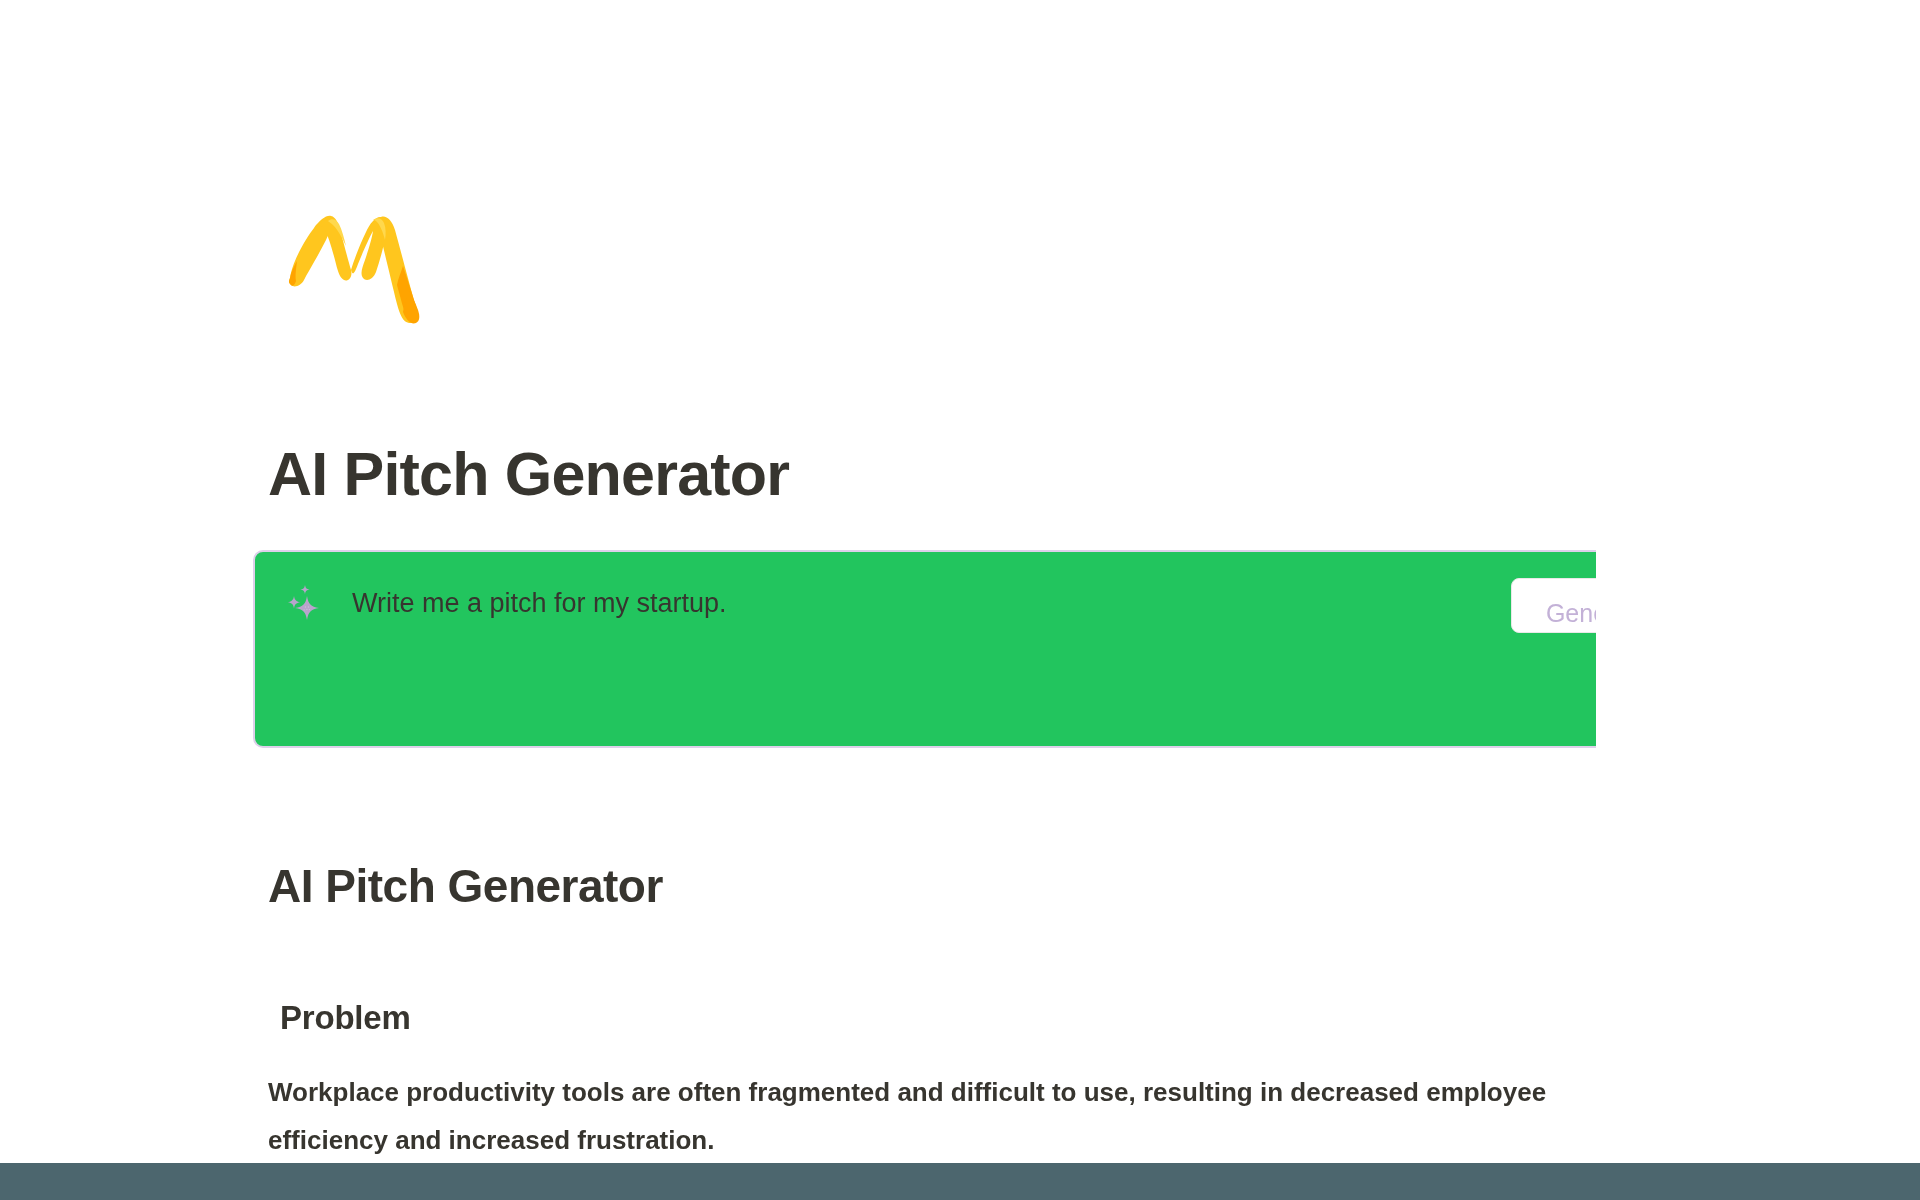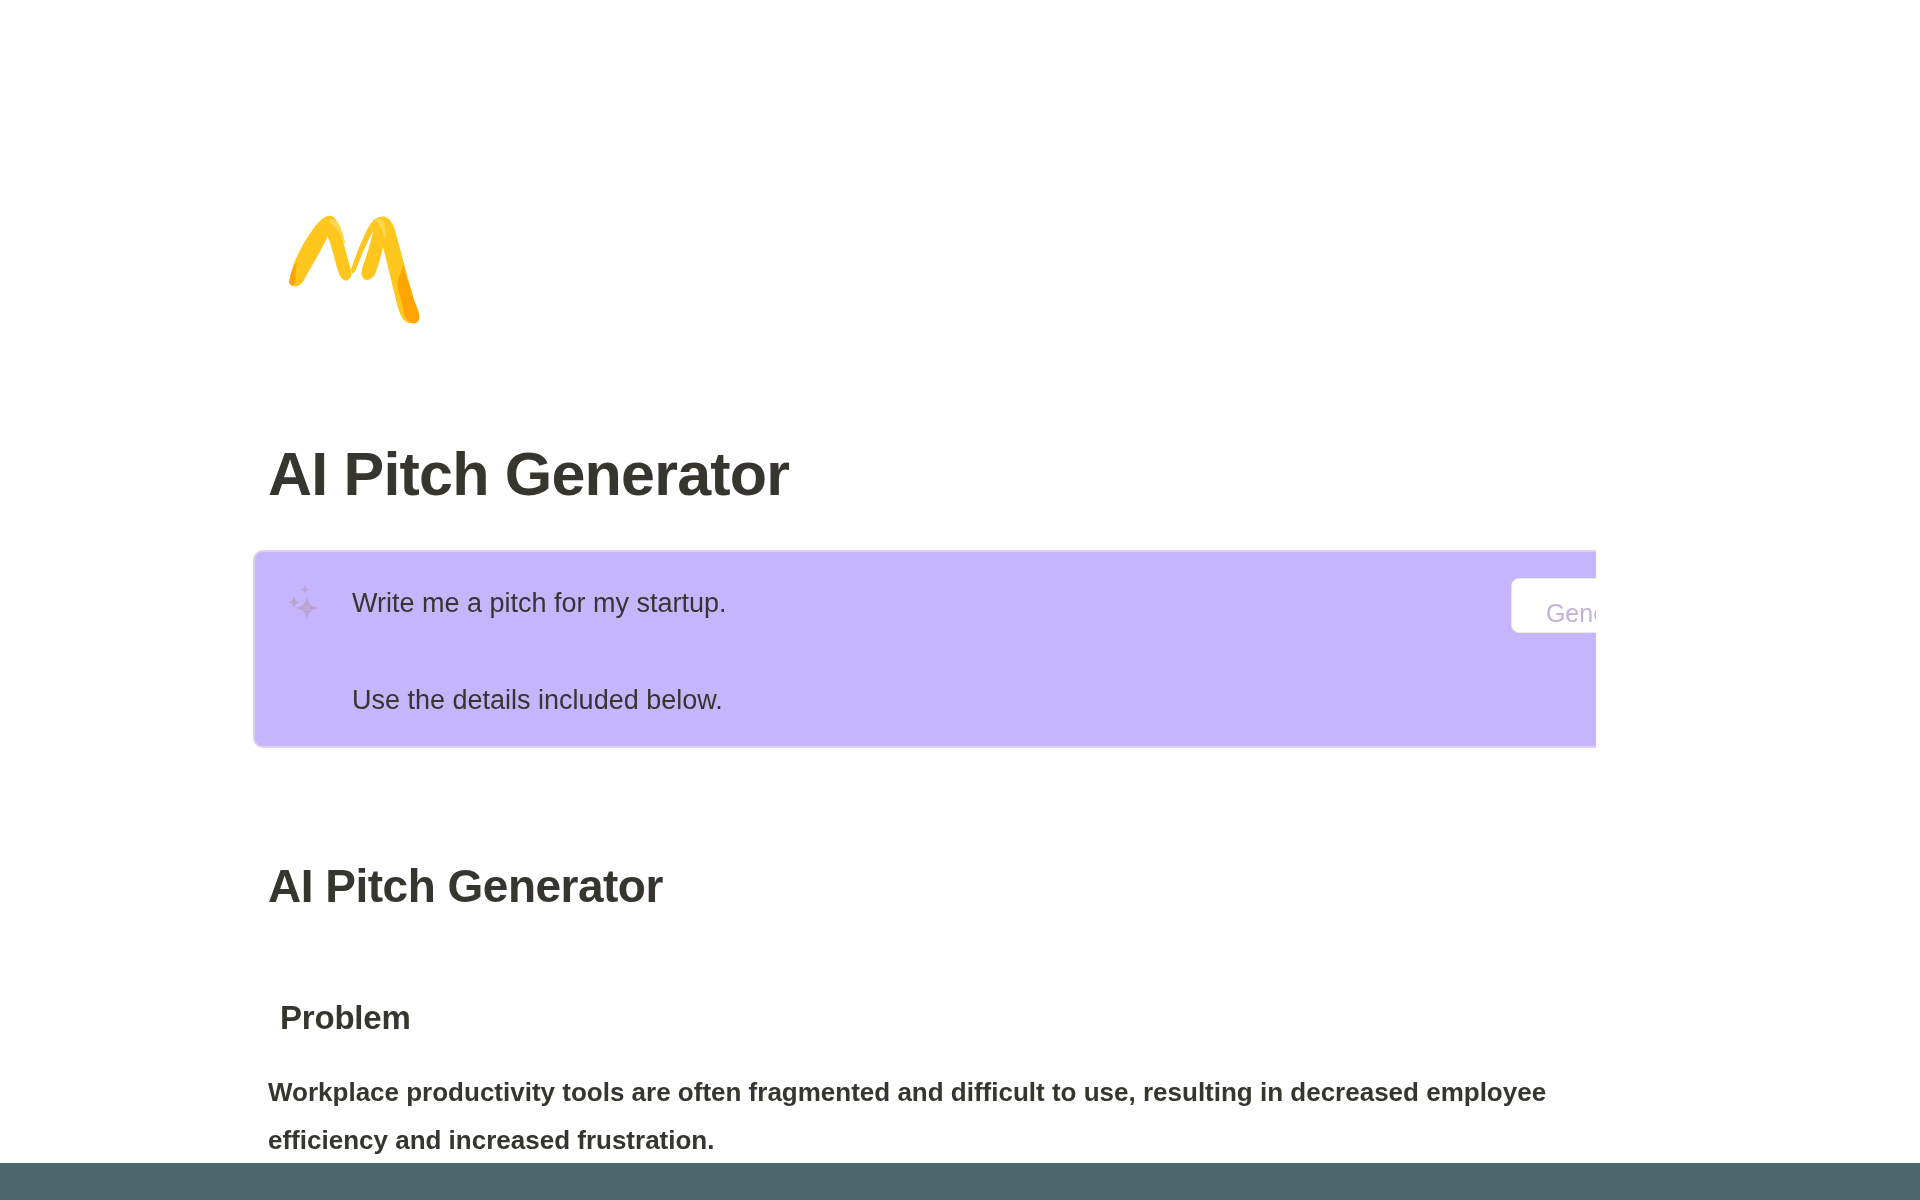--- a/index.html
+++ b/index.html
@@ -59,21 +59,21 @@
 
   
   .prompt-card {
     position: absolute;
     left: 253px;
     top: 550px;
     width: 1456px;
     height: 198px;
     border: 2px solid #ddd0ea;
     border-radius: 10px;
-    background: #c4b5fd;
+    background: #22c55e;
   }
 
   .sparkle-icon {
     position: absolute;
     left: 26px;
     top: 28px;
     width: 44px;
     height: 44px;
     display: block;
   }
@@ -219,21 +219,20 @@
 
           <circle cx="24.4" cy="27" r="0.65" fill="#CDBEDD"></circle>
           <circle cx="27.4" cy="27" r="0.65" fill="#CDBEDD"></circle>
           <circle cx="25.9" cy="29.4" r="0.65" fill="#CDBEDD"></circle>
           <circle cx="28.4" cy="29.6" r="0.65" fill="#CDBEDD"></circle>
           <circle cx="23.2" cy="29.8" r="0.65" fill="#CDBEDD"></circle>
         </svg>
       </span>
 
       <div class="prompt-line1">Write me a pitch for my startup.</div>
-      <div class="prompt-line2">Use the details included below.</div>
 
       <button class="generate-btn">Generate</button>
     </div>
 
     <h2 class="doc-title">AI Pitch Generator</h2>
 
     <h3 class="section-heading">Problem</h3>
 
     <p class="section-body">Workplace productivity tools are often fragmented and difficult to use, resulting in decreased employee efficiency and increased frustration.</p>
 

